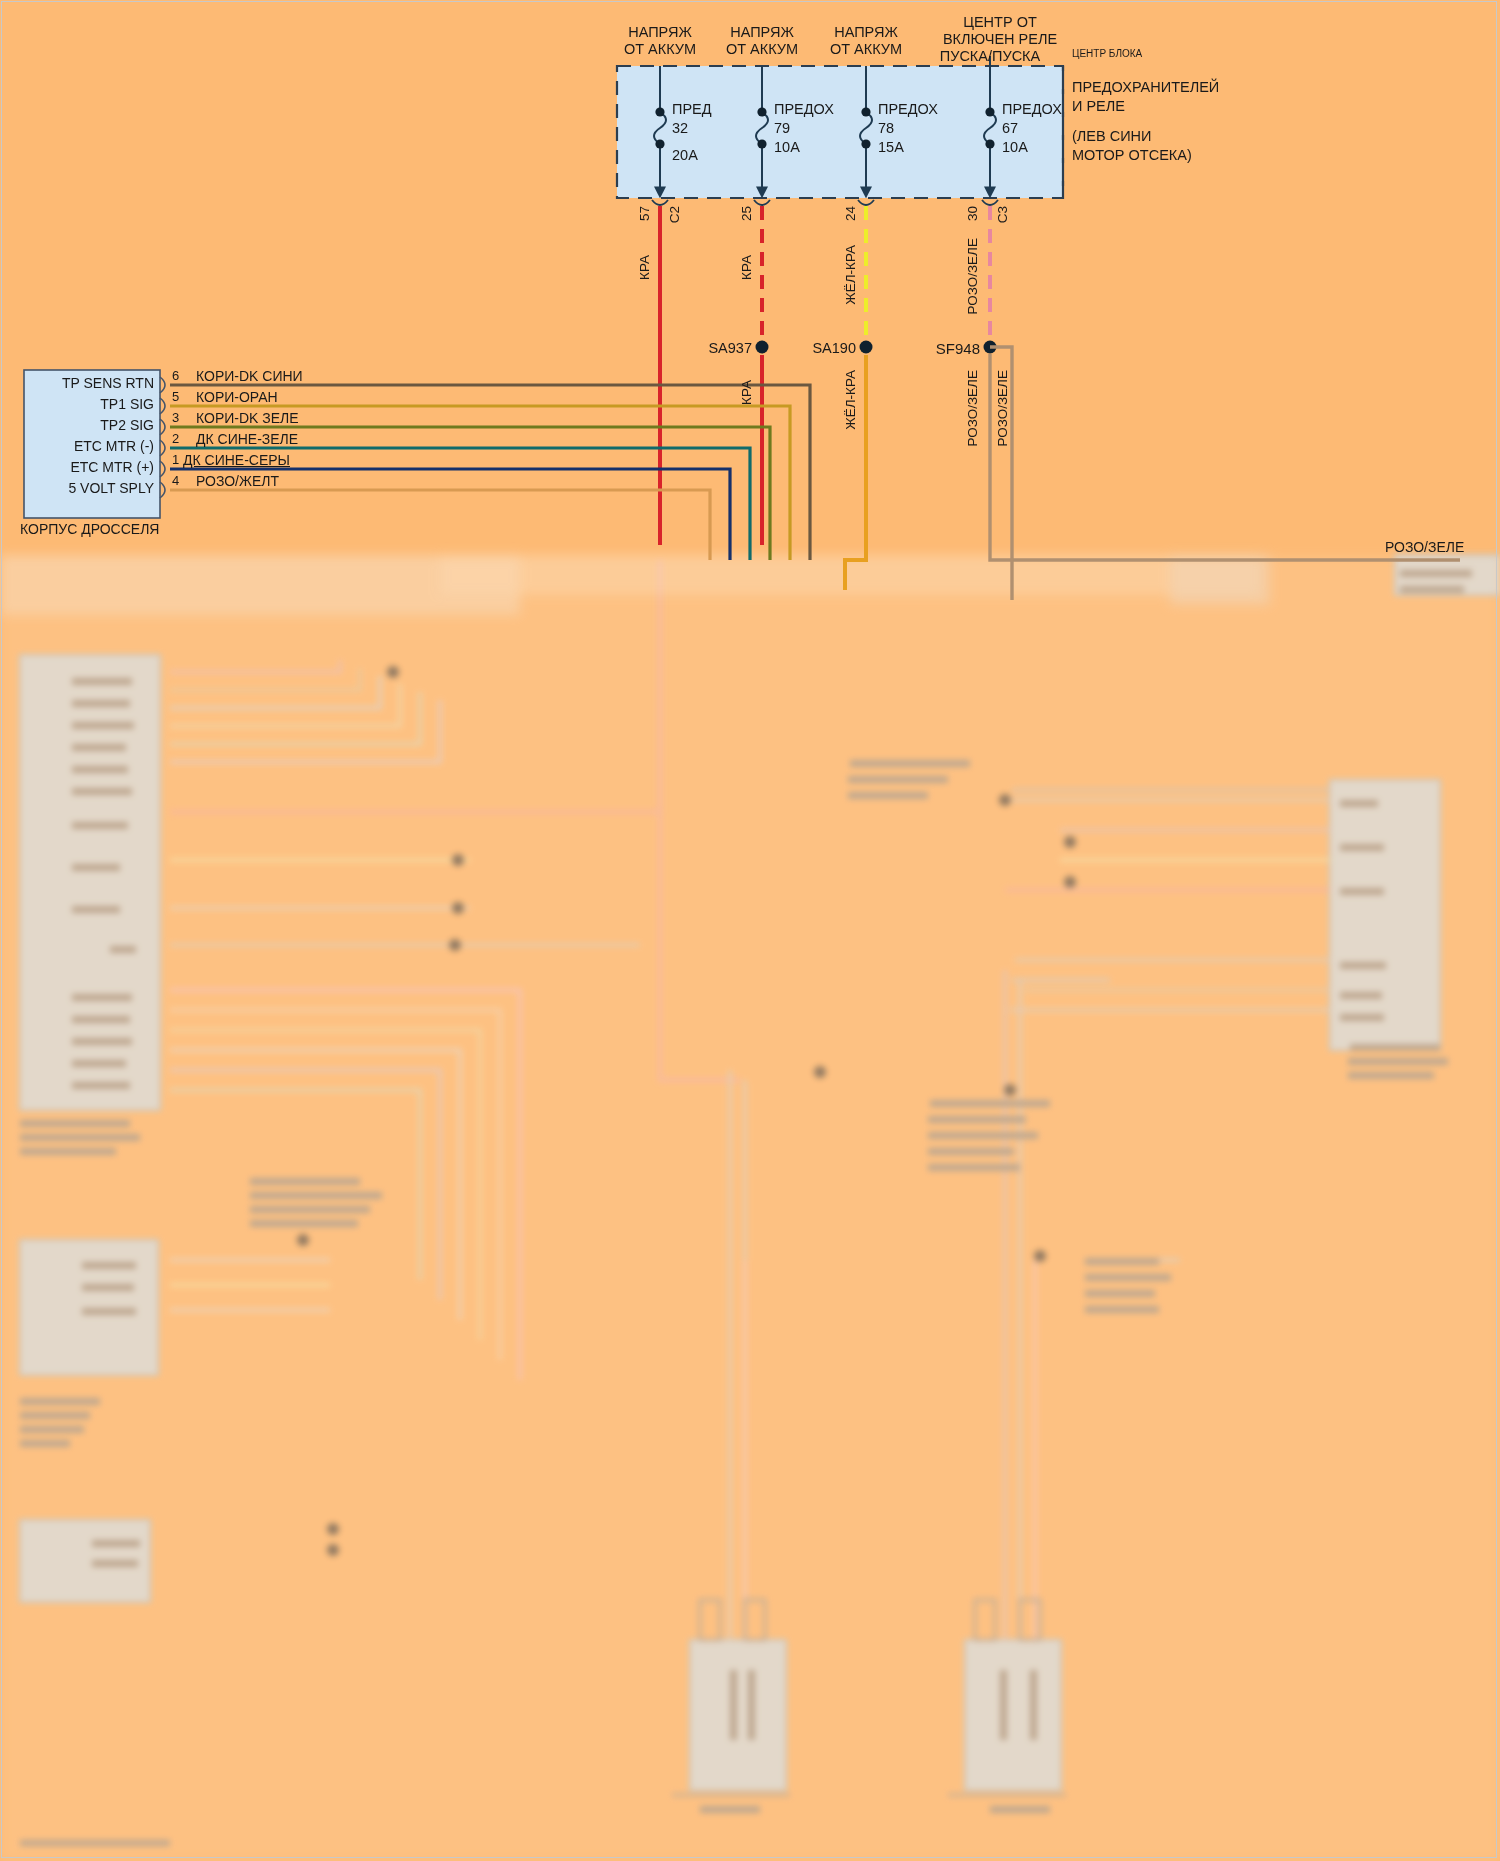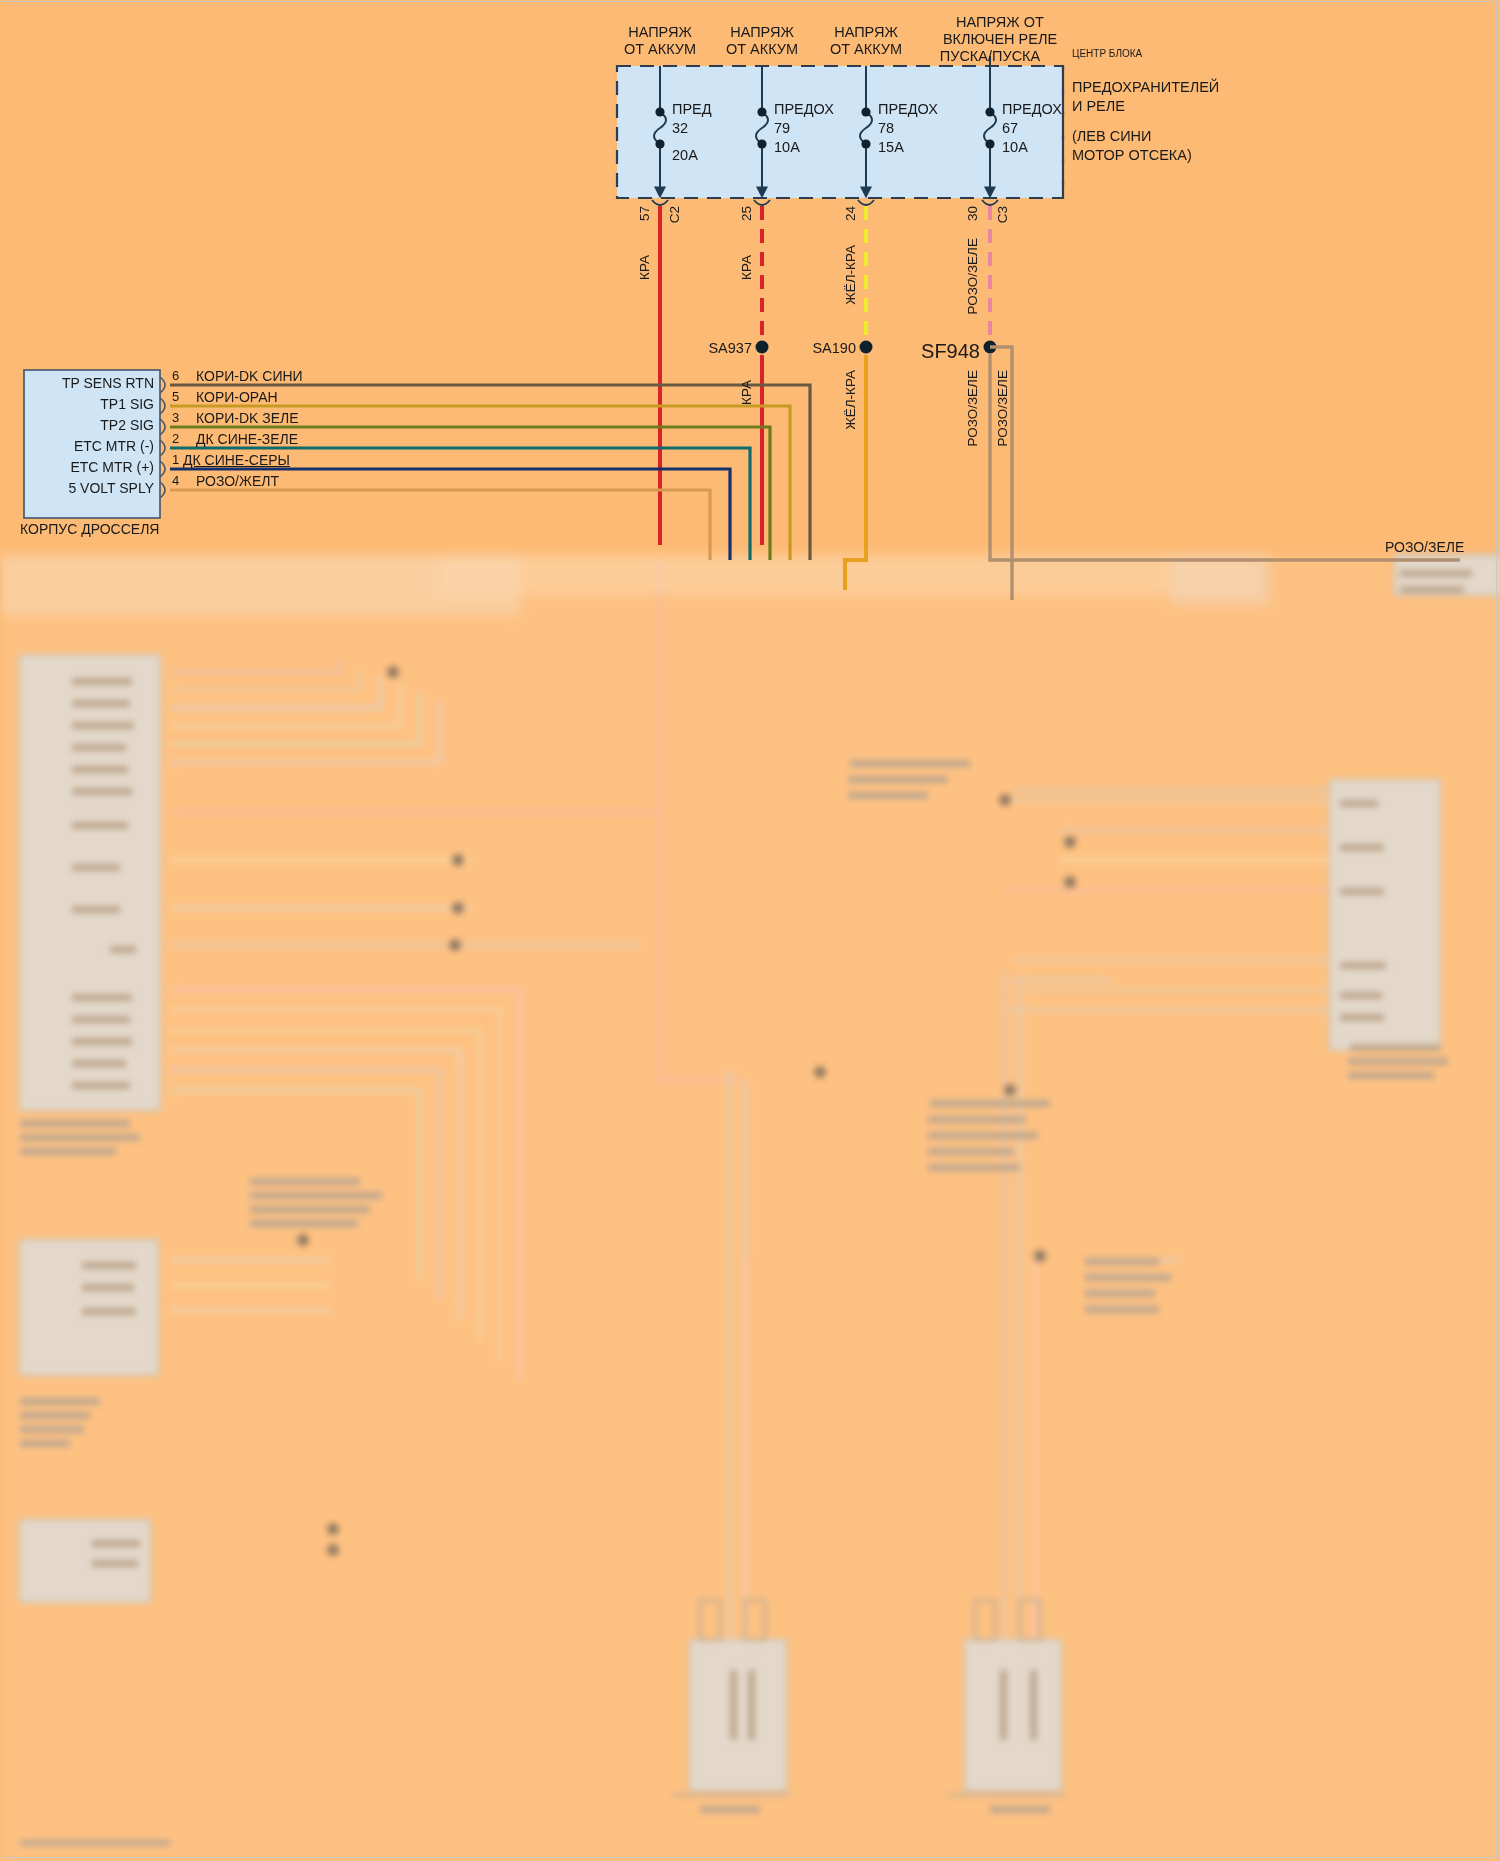--- a/index.html
+++ b/index.html
@@ -272,21 +272,21 @@
 
   <div class="t c" style="left:660px;top:24px;font-size:14.5px;">НАПРЯЖ</div>
   <div class="t c" style="left:660px;top:41px;font-size:14.5px;">ОТ АККУМ</div>
 
   <div class="t c" style="left:762px;top:24px;font-size:14.5px;">НАПРЯЖ</div>
   <div class="t c" style="left:762px;top:41px;font-size:14.5px;">ОТ АККУМ</div>
 
   <div class="t c" style="left:866px;top:24px;font-size:14.5px;">НАПРЯЖ</div>
   <div class="t c" style="left:866px;top:41px;font-size:14.5px;">ОТ АККУМ</div>
 
-  <div class="t c" style="left:1000px;top:14px;font-size:14.5px;">НАПРЯЖ ОТ</div>
+  <div class="t c" style="left:1000px;top:14px;font-size:14.5px;">ЦЕНТР ОТ</div>
   <div class="t c" style="left:1000px;top:31px;font-size:14.5px;">ВКЛЮЧЕН РЕЛЕ</div>
   <div class="t c" style="left:990px;top:48px;font-size:14.5px;">ПУСКА/ПУСКА</div>
 
   <div class="t" style="left:672px;top:101px;font-size:14.5px;">ПРЕД</div>
   <div class="t" style="left:672px;top:120px;font-size:14.5px;">32</div>
   <div class="t" style="left:672px;top:147px;font-size:14.5px;">20A</div>
 
   <div class="t" style="left:774px;top:101px;font-size:14.5px;">ПРЕДОХ</div>
   <div class="t" style="left:774px;top:120px;font-size:14.5px;">79</div>
   <div class="t" style="left:774px;top:139px;font-size:14.5px;">10A</div>
@@ -314,21 +314,21 @@
 
   <div class="vt" style="left:844px;top:206px;font-size:13.5px;">24</div>
   <div class="vt" style="left:844px;top:245px;font-size:13.5px;">ЖЁЛ-КРА</div>
 
   <div class="vt" style="left:966px;top:206px;font-size:13.5px;">30</div>
   <div class="vt" style="left:996px;top:206px;font-size:13.5px;">C3</div>
   <div class="vt" style="left:966px;top:238px;font-size:13.5px;">РОЗО/ЗЕЛЕ</div>
 
   <div class="t r" style="left:752px;top:340px;font-size:14.5px;">SA937</div>
   <div class="t r" style="left:856px;top:340px;font-size:14.5px;">SA190</div>
-  <div class="t r" style="left:980px;top:340px;font-size:20px;">SF948</div>
+  <div class="t r" style="left:980px;top:340px;font-size:15px;">SF948</div>
 
   <div class="vt" style="left:740px;top:380px;font-size:13.5px;">КРА</div>
   <div class="vt" style="left:844px;top:370px;font-size:13.5px;">ЖЁЛ-КРА</div>
   <div class="vt" style="left:966px;top:370px;font-size:13.5px;">РОЗО/ЗЕЛЕ</div>
   <div class="vt" style="left:996px;top:370px;font-size:13.5px;">РОЗО/ЗЕЛЕ</div>
 
   <div class="t" style="left:1385px;top:539px;font-size:14px;">РОЗО/ЗЕЛЕ</div>
 
   <div class="t r" style="left:154px;top:375px;font-size:14px;">TP SENS RTN</div>
   <div class="t r" style="left:154px;top:396px;font-size:14px;">TP1 SIG</div>

